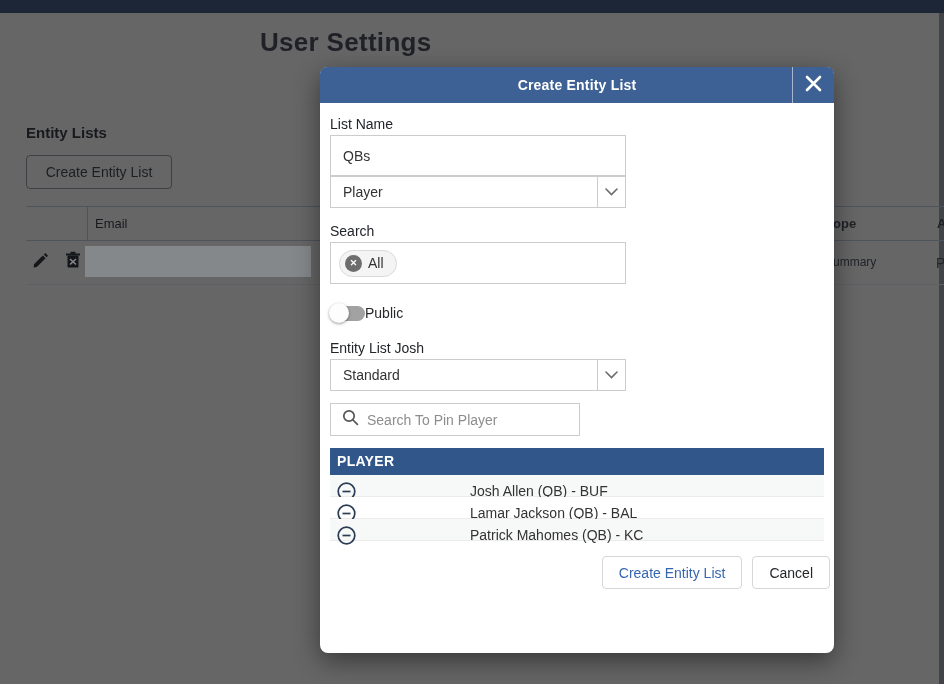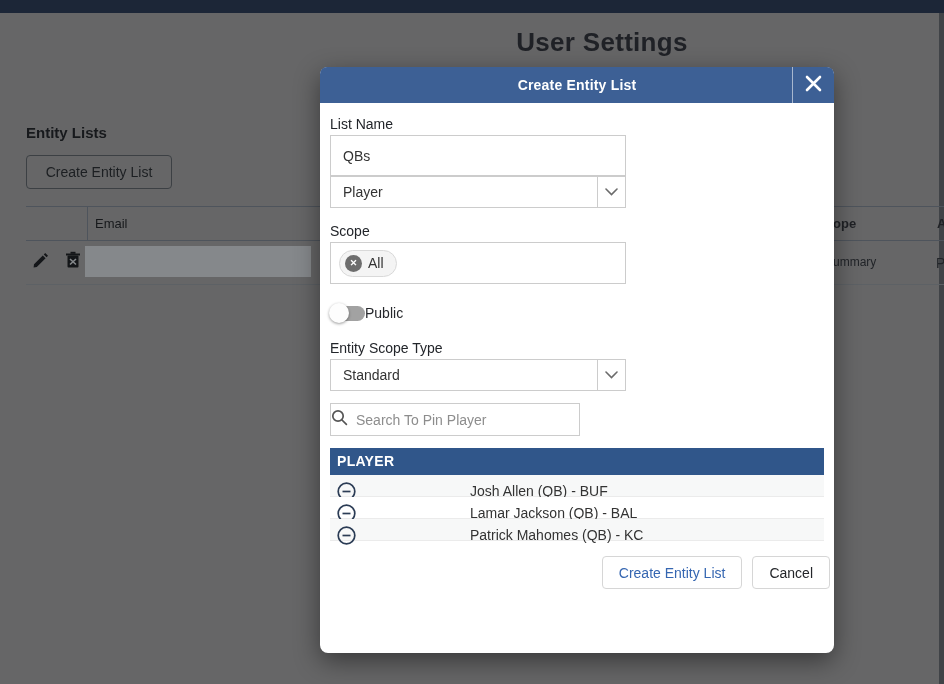--- a/index.html
+++ b/index.html
@@ -2,21 +2,21 @@
 <html><head>
 <meta charset="utf-8">
 <style>
   * { margin:0; padding:0; box-sizing:border-box; }
   html,body { width:944px; height:684px; overflow:hidden; }
   body { font-family:"Liberation Sans", sans-serif; background:#666667; position:relative; }
 
   
   .navbar { position:absolute; left:0; top:0; width:944px; height:13px; background:#1c2637; }
   .scroll-strip { position:absolute; right:0; top:13px; width:5px; height:671px; background:#404347; }
-  .page-title { position:absolute; left:0; top:27px; width:100%; text-align:center; padding-left:260px;
+  .page-title { position:absolute; left:0; top:27px; width:100%; padding-left:260px;
                 font-size:26px; font-weight:700; color:#1f2126; letter-spacing:.3px; }
   .bg-section-title { position:absolute; left:26px; top:124px; font-size:15px; font-weight:700; color:#17191c; }
   .bg-create-btn { position:absolute; left:26px; top:155px; width:146px; height:34px;
                    border:1px solid #3c4044; border-radius:4px; background:transparent;
                    font-size:14px; color:#1c1f22; font-family:inherit; }
   .tbl-line { position:absolute; background:#4e545c; }
   .line-top { left:26px; top:206px; width:918px; height:1px; }
   .line-mid { left:26px; top:240px; width:918px; height:1px; }
   .line-bot { left:26px; top:284px; width:918px; height:1px; background:#5d6165; }
   .line-vert { left:87px; top:206px; width:1px; height:34px; }
@@ -57,21 +57,21 @@
   .chip-label { font-size:14px; color:#333; }
 
   .toggle-row { margin-top:18px; display:flex; align-items:center; height:22px; }
   .toggle-track { position:relative; width:33px; height:15px; border-radius:8px; background:#a2a2a2; cursor:pointer; margin-left:2px; }
   .toggle-knob { position:absolute; left:-3px; top:-3px; width:20px; height:20px; border-radius:50%;
                  background:#fdfdfd; box-shadow:0 1px 3px rgba(0,0,0,.4); }
   .toggle-label { font-size:14px; color:#26282c; }
   .fld-label.after-toggle { margin-top:16px; }
 
   .search-box { margin-top:12px; width:250px; height:33px; border:1px solid #ccc; display:flex; align-items:center;
-                gap:8px; background:#fff; }
+                padding-left:11px; gap:8px; background:#fff; }
   .search-box input { border:none; outline:none; flex:1; font-size:14px; color:#333; font-family:inherit; }
   .search-box input::placeholder { color:#8d8d8d; }
 
   .pin-table { margin-top:12px; }
   .pin-header { height:27px; background:#30568a; color:#fff; font-size:14px; font-weight:700;
                 letter-spacing:.3px; line-height:27px; padding-left:7px; }
   .pin-row { position:relative; height:22px; border-bottom:1px solid #ebebeb; background:#fff; }
   .pin-row.alt { background:#f7f8f8; }
   .pin-remove { position:absolute; left:7px; top:7px; width:19px; height:19px; background:none; border:none;
                 padding:0; cursor:pointer; }
@@ -140,36 +140,36 @@
 
     <div class="select">
       <div class="select-value">Player</div>
       <div class="select-caret">
         <svg width="13" height="8" viewBox="0 0 13 8">
             <path d="M1 1 L6.5 6.5 L12 1" stroke="#6b6b6b" stroke-width="1.6" fill="none" stroke-linecap="round"></path>
           </svg>
       </div>
     </div>
 
-    <div class="fld-label" style="margin-top:15px;">Scope</div>
+    <div class="fld-label" style="margin-top:15px;">Search</div>
     <div class="scope-box">
       <span class="chip">
         <span class="chip-x">✕</span>
         <span class="chip-label">All</span>
       </span>
     </div>
 
     <div class="toggle-row">
       <span class="toggle-track">
         <span class="toggle-knob"></span>
       </span>
       <span class="toggle-label">Public</span>
     </div>
 
-    <div class="fld-label after-toggle">Entity Scope Type</div>
+    <div class="fld-label after-toggle">Entity List Josh</div>
     <div class="select">
       <div class="select-value">Standard</div>
       <div class="select-caret">
         <svg width="13" height="8" viewBox="0 0 13 8">
             <path d="M1 1 L6.5 6.5 L12 1" stroke="#6b6b6b" stroke-width="1.6" fill="none" stroke-linecap="round"></path>
           </svg>
       </div>
     </div>
 
     <div class="search-box">

